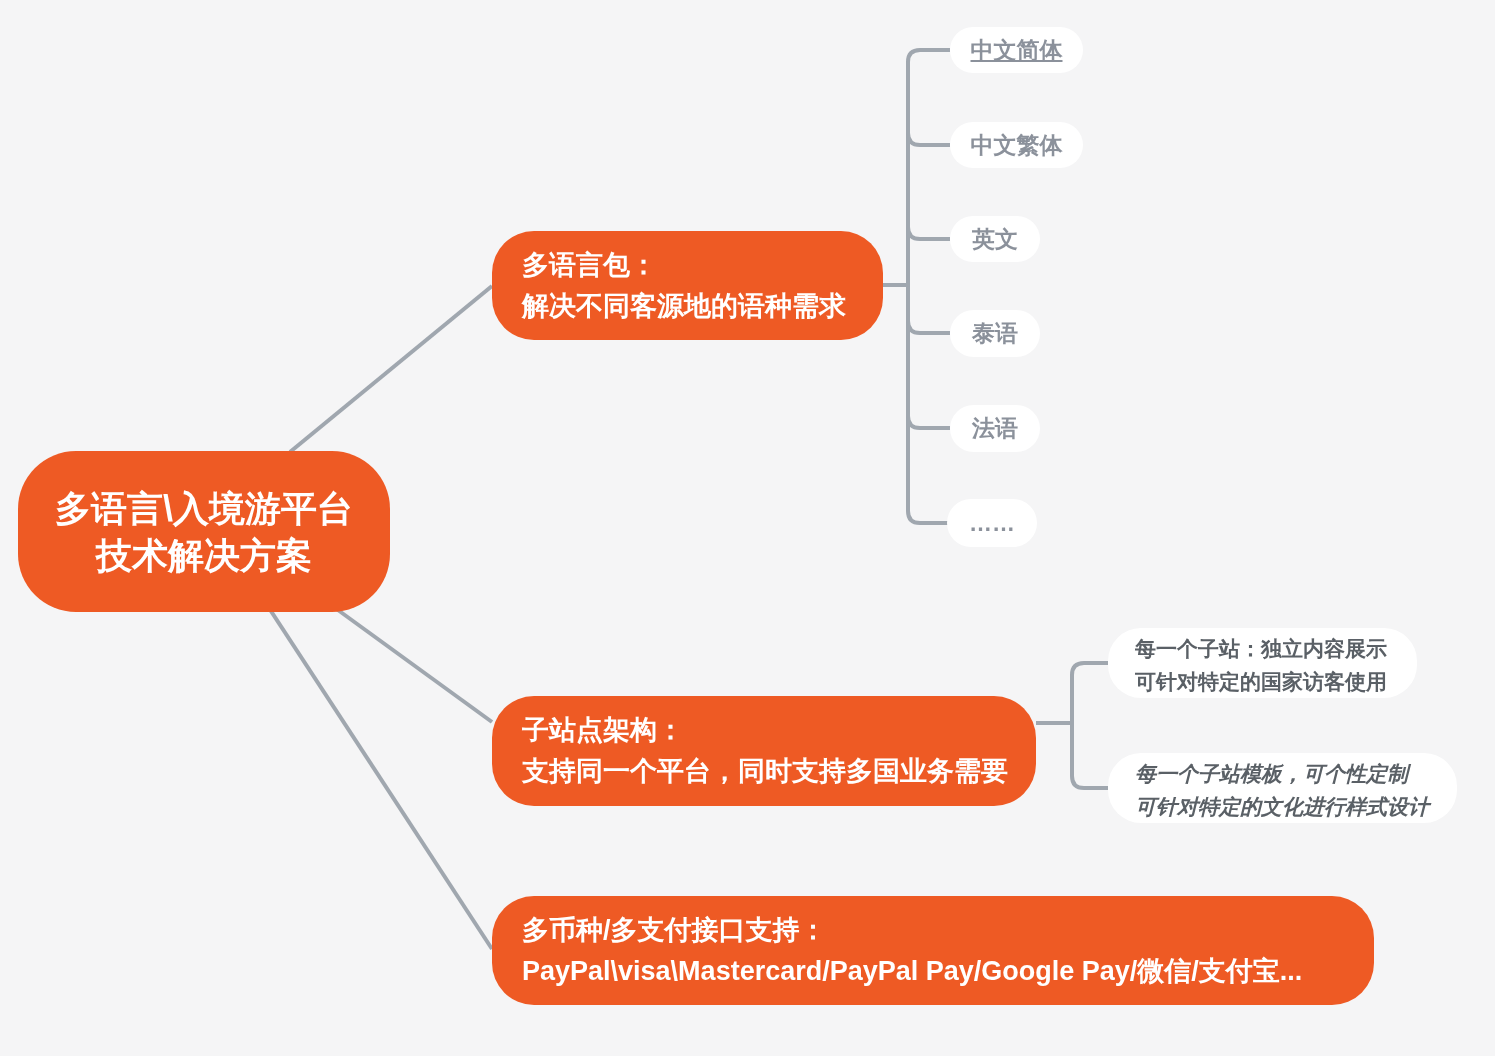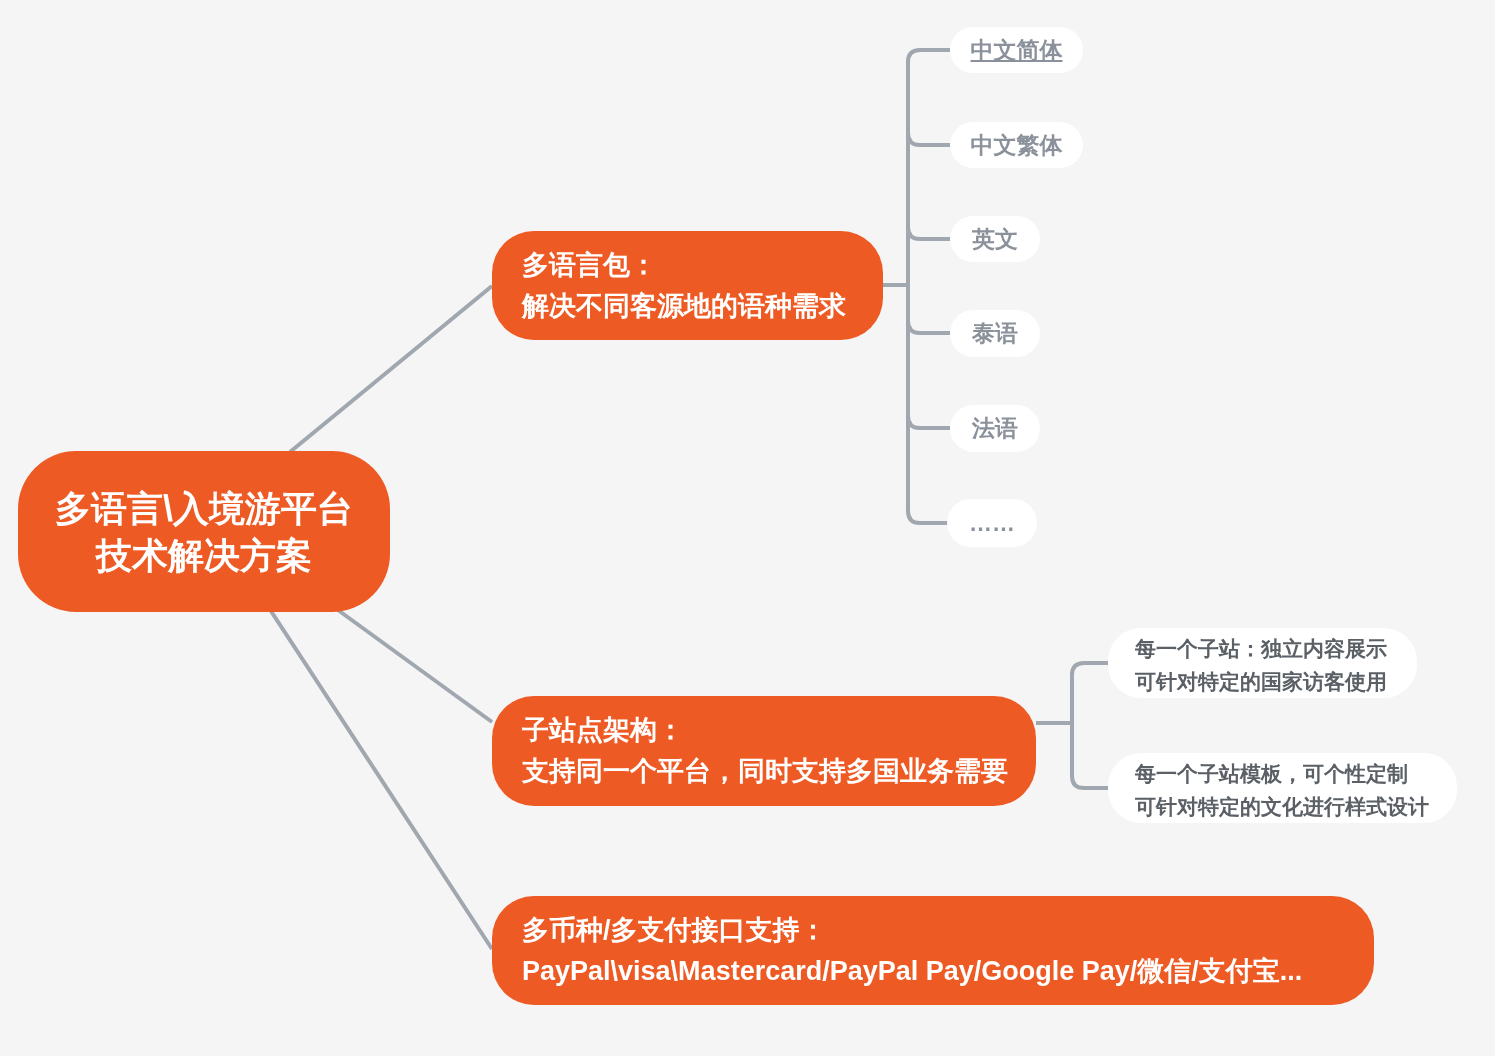--- a/index.html
+++ b/index.html
@@ -81,21 +81,21 @@
     font-size: 21px;
     line-height: 33px;
     border-radius: 33px;
     padding-left: 27px;
     display: flex;
     flex-direction: column;
     justify-content: flex-end;
   }
   .child span { white-space: nowrap; }
   .child-1 { left: 1108px; top: 628px; width: 309px; height: 70px; }
-  .child-2 { left: 1108px; top: 753px; width: 349px; height: 70px; }
+  .child-2 { left: 1108px; top: 753px; width: 349px; height: 70px; font-style: italic; }
 </style>
 </head>
 <body>
 
 <div class="canvas">
 
   <svg class="connectors" viewBox="0 0 1495 1056" xmlns="http://www.w3.org/2000/svg">
     <path d="M290,452 L492,286"></path>
     <path d="M298,581 L492,722"></path>
     <path d="M252,582 L492,949"></path>

